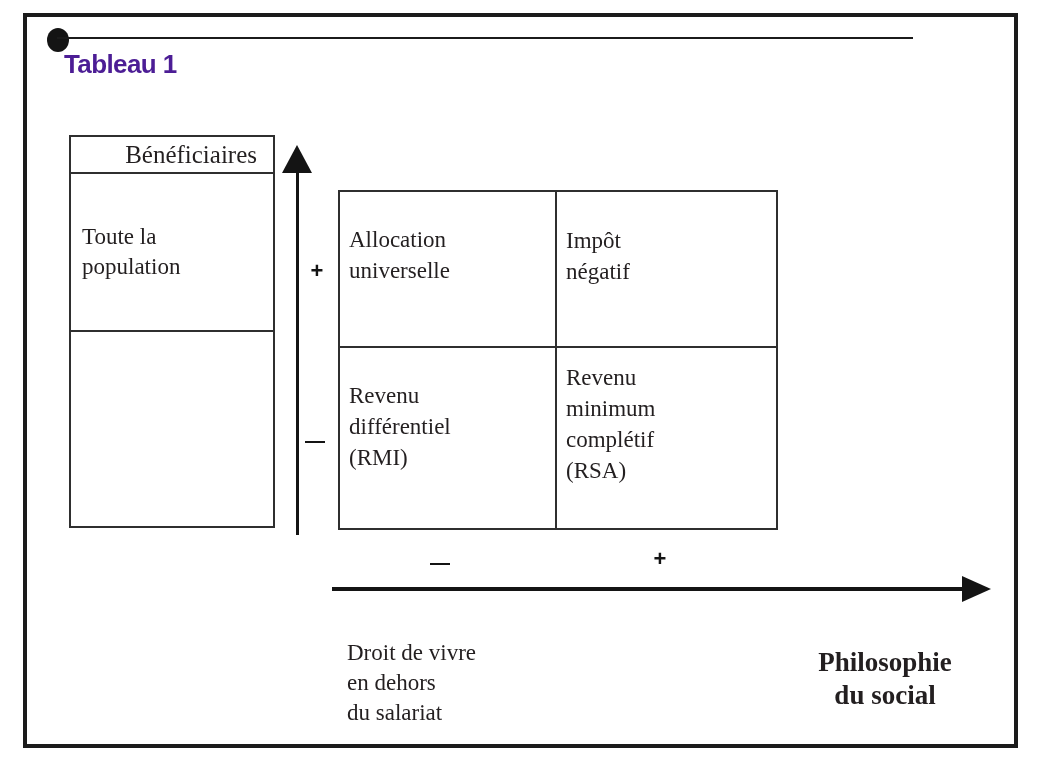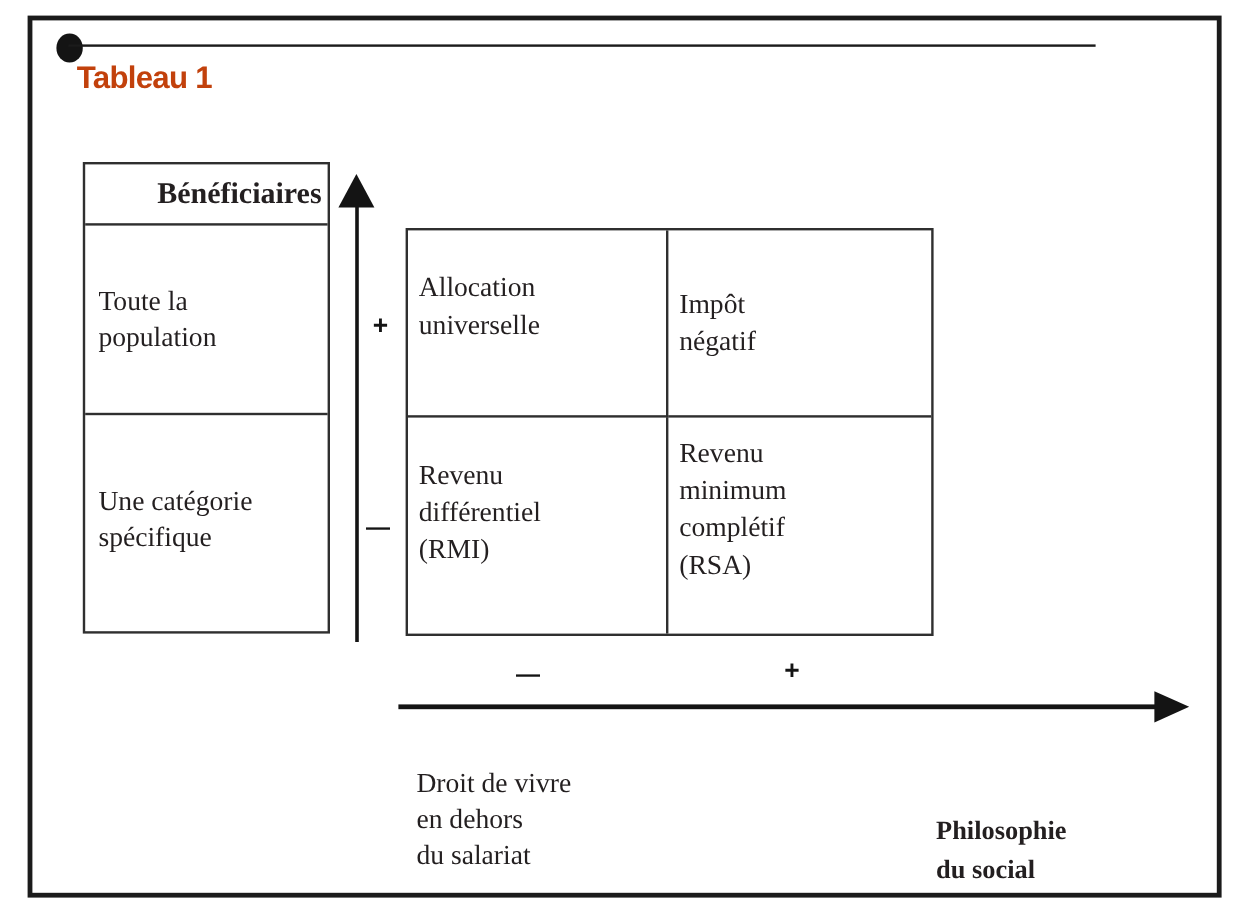--- a/index.html
+++ b/index.html
@@ -34,38 +34,38 @@
     background: #1b1b1b;
   }
   .title-block {
     position: absolute;
     left: 64px; top: 49px;
     font-family: "Liberation Sans", sans-serif;
     font-weight: 700;
     font-size: 26px;
     line-height: 31px;
     letter-spacing: -0.6px;
-    color: #c2410c;
+    color: #4c1d95;
   }
   
   .ben-table {
     position: absolute;
     left: 69px; top: 135px;
     width: 206px; height: 393px;
     border: 2px solid #2f2f2f;
     background: #ffffff;
   }
   .ben-header {
-    height: 51px;
+    height: 37px;
     border-bottom: 2px solid #2f2f2f;
     display: flex;
     align-items: center;
     justify-content: flex-end;
-    padding-right: 5px;
-    font-weight: 700;
+    padding-right: 16px;
+    font-weight: 400;
     font-size: 25px;
   }
   .ben-cell {
     display: flex;
     align-items: center;
     padding-left: 11px;
     font-size: 23px;
     line-height: 30px;
     white-space: pre-line;
   }
@@ -109,21 +109,21 @@
     background: #ffffff;
   }
   .m-cell {
     font-size: 23px;
     line-height: 31px;
     white-space: pre-line;
     padding-left: 9px;
     padding-right: 4px;
   }
   .m-tl { border-right: 2px solid #2f2f2f; border-bottom: 2px solid #2f2f2f; padding-top: 32px; }
-  .m-tr { border-bottom: 2px solid #2f2f2f; padding-top: 46px; }
+  .m-tr { border-bottom: 2px solid #2f2f2f; padding-top: 33px; }
   .m-bl { border-right: 2px solid #2f2f2f; padding-top: 32px; }
   .m-br { padding-top: 14px; }
   
   .h-line {
     position: absolute;
     left: 332px; top: 587px;
     width: 634px; height: 4px;
     background: #141414;
   }
   .h-head {
@@ -142,47 +142,44 @@
     font-size: 23px;
     line-height: 30px;
     white-space: pre-line;
   }
   .cap-left { left: 347px; top: 638px; }
   .cap-right { left: 565px; top: 603px; }
   .axis-label {
     position: absolute;
     left: 780px; top: 646px;
     width: 210px;
-    text-align: left;
+    text-align: center;
     font-weight: 700;
-    font-size: 22px;
+    font-size: 27px;
     line-height: 33px;
     white-space: pre-line;
-    margin-top: 29px;
   }
 </style>
 </head>
 <body>
 
 <div class="page">
   <div class="frame"></div>
 
   <div class="bullet"></div>
   <div class="topline"></div>
 
   <div class="title-block">
     <div>Tableau 1</div>
   </div>
 
   <div class="ben-table">
     <div class="ben-header">Bénéficiaires</div>
     <div class="ben-cell ben-cell-1">Toute la
 population</div>
-    <div class="ben-cell ben-cell-2">Une catégorie
-spécifique</div>
   </div>
 
   <div class="v-line"></div>
   <div class="v-head"></div>
   <div class="axis-sign v-plus">+</div>
   <div class="axis-sign v-minus">—</div>
 
   <div class="matrix">
     <div class="m-cell m-tl">Allocation
 universelle</div>

